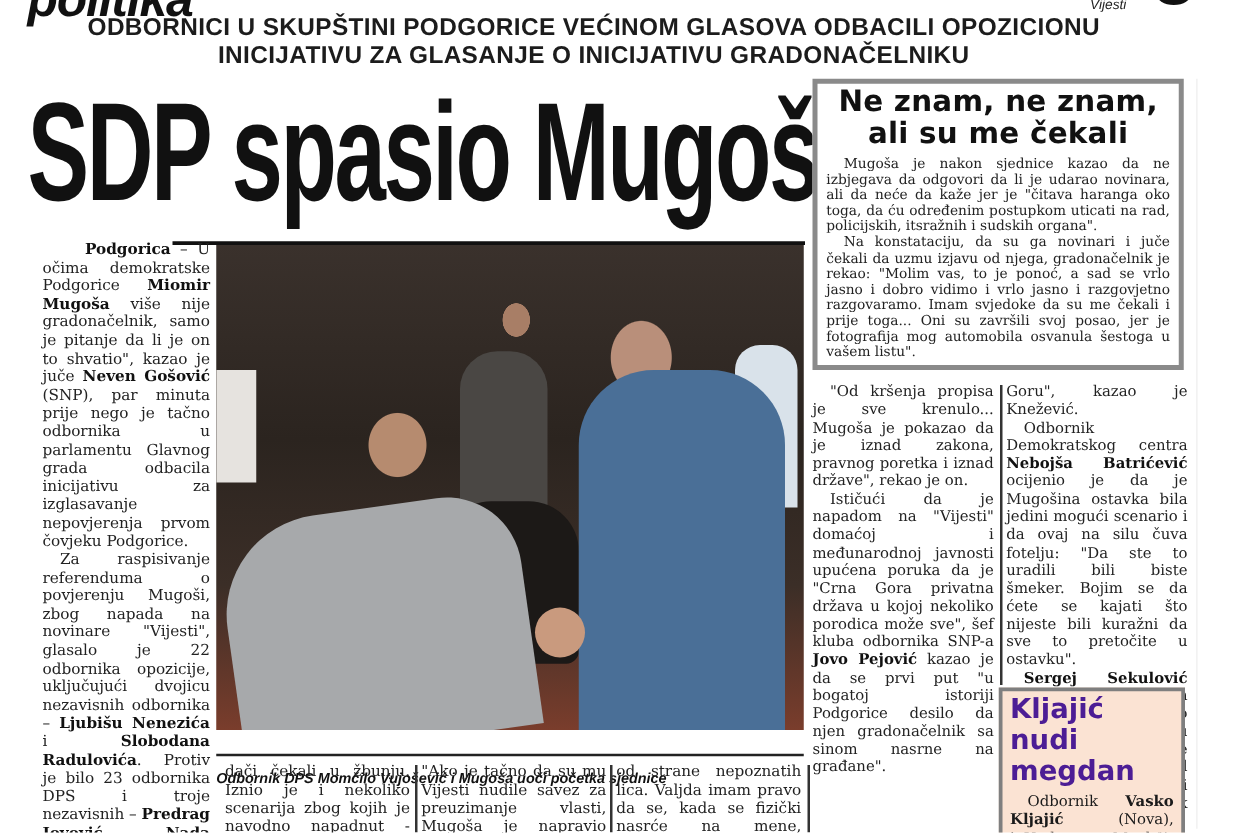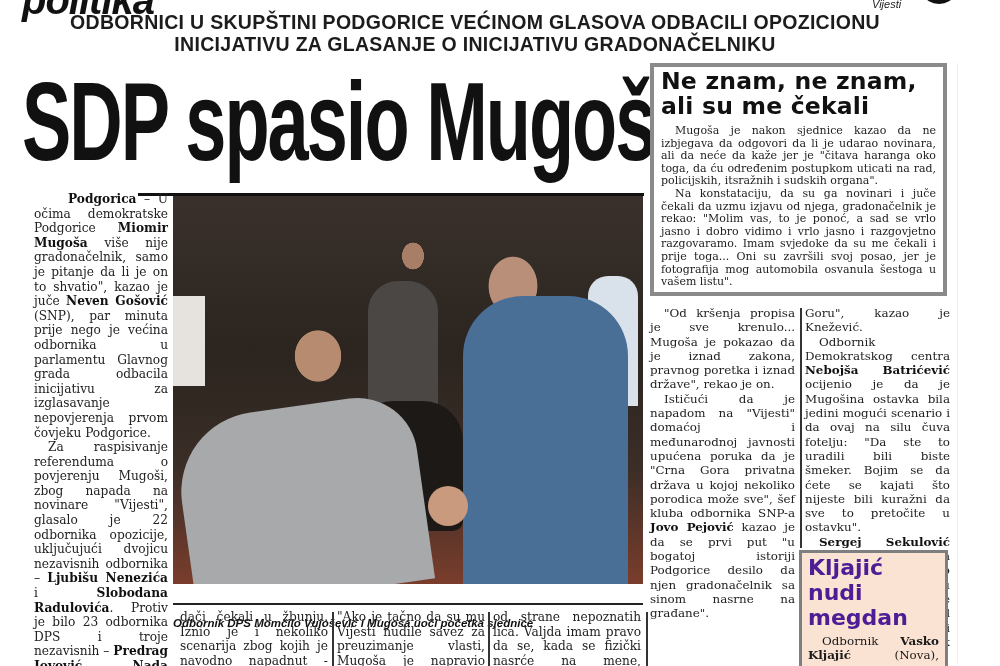--- a/index.html
+++ b/index.html
@@ -96,21 +96,21 @@
   .col-b2 { left: 337px; top: 610px; width: 148px; }
   .col-b3 { left: 493px; top: 610px; width: 148px; }
   .vrule { position: absolute; width: 1.5px; background: #333; }
 
   .sidebox {
     position: absolute; left: 650px; top: 63px; width: 297px; height: 233px;
     border: 4px solid #8a8a8a; background: #fff; padding: 2px 7px 0 7px;
   }
   .sidebox h2 {
     font-family: "DejaVu Sans", sans-serif; font-weight: bold; font-size: 23.5px;
-    line-height: 25px; color: #111; letter-spacing: 0.2px;
+    line-height: 25px; color: #111; letter-spacing: 0.2px; text-align: center;
   }
   .sidebox .body { font-size: 11px; line-height: 12.6px; text-align: justify; color: #222; margin-top: 6px; }
   .sidebox .body p { text-indent: 14px; }
 
   .col-r1 { left: 650px; top: 306px; width: 145px; font-size: 11.9px; line-height: 14.3px; }
   .col-r2 { left: 805px; top: 306px; width: 145px; font-size: 11.9px; line-height: 14.3px; }
 
   .kljajic-box {
     position: absolute; left: 799px; top: 550px; width: 149px; height: 120px;
     border: 3px solid #7f7f7f; background: #fbe3d3; padding: 2px 6px 0 6px;
@@ -133,21 +133,21 @@
 
 <div class="kicker">
   <div>ODBORNICI U SKUPŠTINI PODGORICE VEĆINOM GLASOVA ODBACILI OPOZICIONU</div>
   <div>INICIJATIVU ZA GLASANJE O INICIJATIVU GRADONAČELNIKU</div>
 </div>
 
 <h1 class="headline">SDP spasio Mugošu</h1>
 <div class="headline-rule"></div>
 
 <div class="col col-left">
-  <p class="first"><b>Podgorica</b><span> – U očima demokratske Podgorice </span><b>Miomir Mugoša</b><span> više nije gradonačelnik, samo je pitanje da li je on to shvatio", kazao je juče </span><b>Neven Gošović</b><span> (SNP), par minuta prije nego je većina odbornika u parlamentu Glavnog grada odbacila inicijativu za izglasavanje nepovjerenja prvom čovjeku Podgorice.</span></p>
+  <p class="first"><b>Podgorica</b><span> – U očima demokratske Podgorice </span><b>Miomir Mugoša</b><span> više nije gradonačelnik, samo je pitanje da li je on to shvatio", kazao je juče </span><b>Neven Gošović</b><span> (SNP), par minuta prije nego je tačno odbornika u parlamentu Glavnog grada odbacila inicijativu za izglasavanje nepovjerenja prvom čovjeku Podgorice.</span></p>
   <p><span>Za raspisivanje referenduma o povjerenju Mugoši, zbog napada na novinare "Vijesti", glasalo je 22 odbornika opozicije, uključujući dvojicu nezavisnih odbornika – </span><b>Ljubišu Nenezića</b><span> i </span><b>Slobodana Radulovića</b><span>. Protiv je bilo 23 odbornika DPS i troje nezavisnih – </span><b>Predrag Jovović, Nada Radonjić</b></p>
 
 </div>
 
 <div class="photo" aria-label="photo-handshake">
   <div class="shirt-bg"></div>
   <div class="suit-back"></div>
   <div class="camera-man"></div>
   <div class="suit-mid"></div>
   <div class="suit-left"></div>

